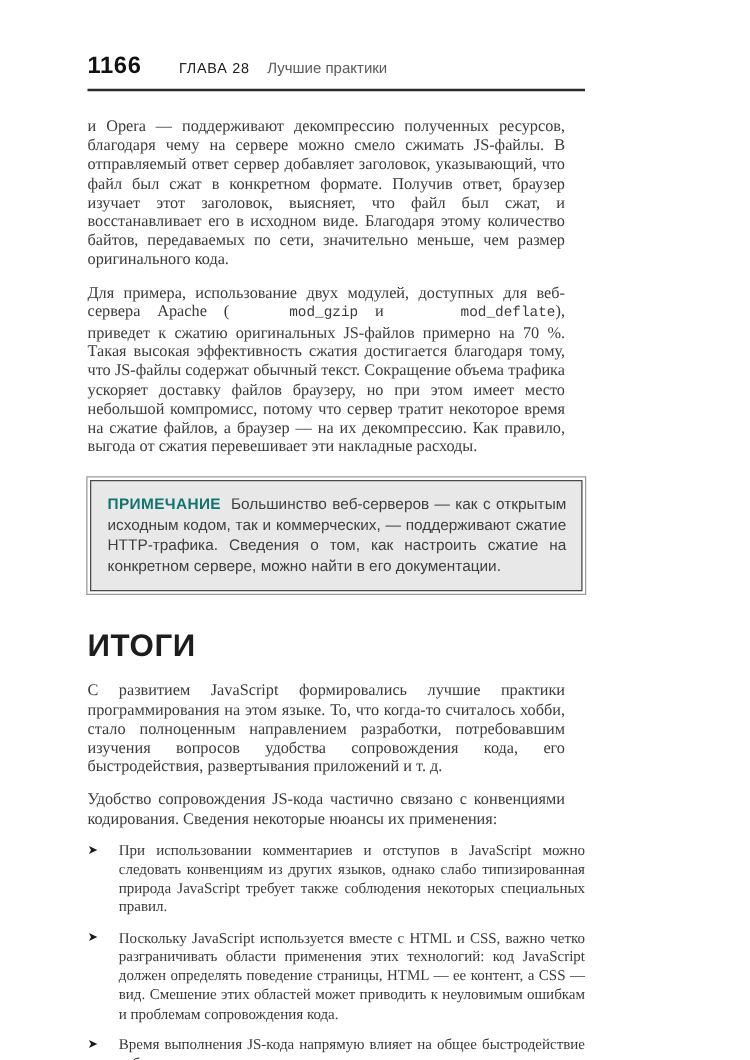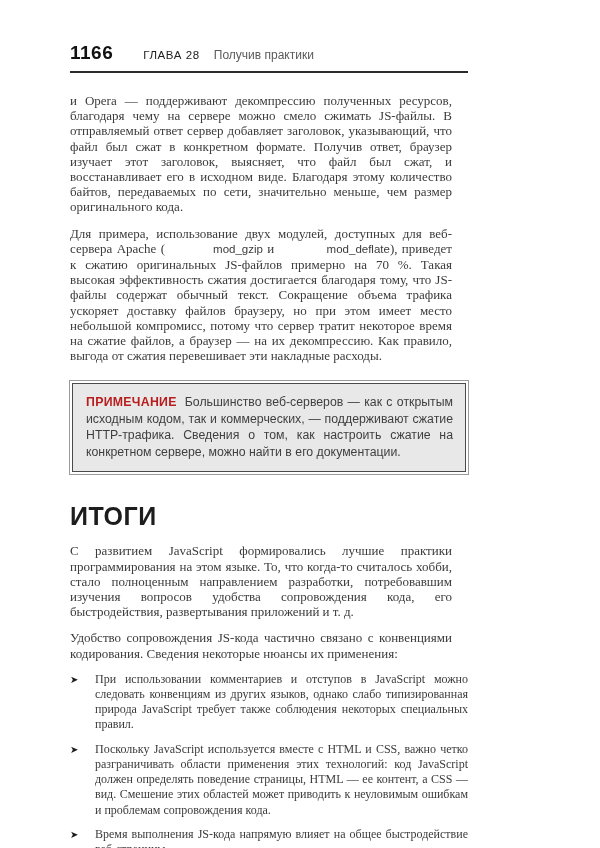--- a/index.html
+++ b/index.html
@@ -32,38 +32,38 @@
   .chapter-label{font-size:11.5px;font-weight:normal;color:#222;margin-left:30px;letter-spacing:.6px;}
   .chapter-title{font-size:12px;color:var(--muted);margin-left:14px;}
   
   .para{
     margin:0 16px 11px 0;
     font-size:13px;line-height:15.2px;
     text-align:justify;
     hyphens:auto;-webkit-hyphens:auto;
   }
   .mono{
-    font-family:Liberation Sans, sans-serif;
+    font-family:Liberation Mono, monospace;
     font-size:11.5px;
     padding-left:48px;
   }
   
   .note-box{
     background:var(--note-bg);
     border:1.5px solid var(--note-border);
     outline:1px solid var(--note-outline);
     outline-offset:2.5px;
     margin:20px 2px 26px 2px;
     padding:10px 12px 11px 13px;
     font-family:"Liberation Sans","DejaVu Sans",sans-serif;
     font-size:12.3px;line-height:16.5px;
     color:#3f3f3f;
     text-align:justify;
   }
-  .note-label{font-weight:bold;color:#b91c1c;letter-spacing:.3px;margin-right:8px;}
+  .note-label{font-weight:bold;color:#0f766e;letter-spacing:.3px;margin-right:8px;}
   
   .section-title{
     font-family:"Liberation Sans","DejaVu Sans",sans-serif;
     font-size:25px;font-weight:bold;color:var(--heading);
     letter-spacing:.5px;
     margin:30px 0 12px 0;
   }
   
   .bullet-item{
     display:flex;align-items:flex-start;
@@ -83,21 +83,21 @@
     hyphens:auto;-webkit-hyphens:auto;
   }
 </style>
 </head>
 <body>
 
 <div class="page">
   <header class="running-header">
     <span class="page-number">1166</span>
     <span class="chapter-label">ГЛАВА 28</span>
-    <span class="chapter-title">Получив практики</span>
+    <span class="chapter-title">Лучшие практики</span>
   </header>
   <main>
       <p class="para"><span>и Opera — поддерживают декомпрессию полученных ресурсов, благодаря чему на сервере можно смело сжимать JS-файлы. В отправляемый ответ сервер добавляет заголовок, указывающий, что файл был сжат в конкретном формате. Получив ответ, браузер изучает этот заголовок, выясняет, что файл был сжат, и восстанавливает его в исходном виде. Благодаря этому количество байтов, передаваемых по сети, значительно меньше, чем размер оригинального кода.</span></p>
       <p class="para"><span>Для примера, использование двух модулей, доступных для веб-сервера Apache (</span><span class="mono">mod_gzip</span><span> и </span><span class="mono">mod_deflate</span><span>), приведет к сжатию оригинальных JS-файлов примерно на 70 %. Такая высокая эффективность сжатия достигается благодаря тому, что JS-файлы содержат обычный текст. Сокращение объема трафика ускоряет доставку файлов браузеру, но при этом имеет место небольшой компромисс, потому что сервер тратит некоторое время на сжатие файлов, а браузер — на их декомпрессию. Как правило, выгода от сжатия перевешивает эти накладные расходы.</span></p>
       <div class="note-box"><span class="note-label">ПРИМЕЧАНИЕ</span><span>Большинство веб-серверов — как с открытым исходным кодом, так и коммерческих, — поддерживают сжатие HTTP-трафика. Сведения о том, как настроить сжатие на конкретном сервере, можно найти в его документации.</span></div>
       <h2 class="section-title">ИТОГИ</h2>
       <p class="para"><span>С развитием JavaScript формировались лучшие практики программирования на этом языке. То, что когда-то считалось хобби, стало полноценным направлением разработки, потребовавшим изучения вопросов удобства сопровождения кода, его быстродействия, развертывания приложений и т. д.</span></p>
       <p class="para"><span>Удобство сопровождения JS-кода частично связано с конвенциями кодирования. Сведения некоторые нюансы их применения:</span></p>
       <div class="bullet-item">
         <span class="bullet-marker">➤</span>

